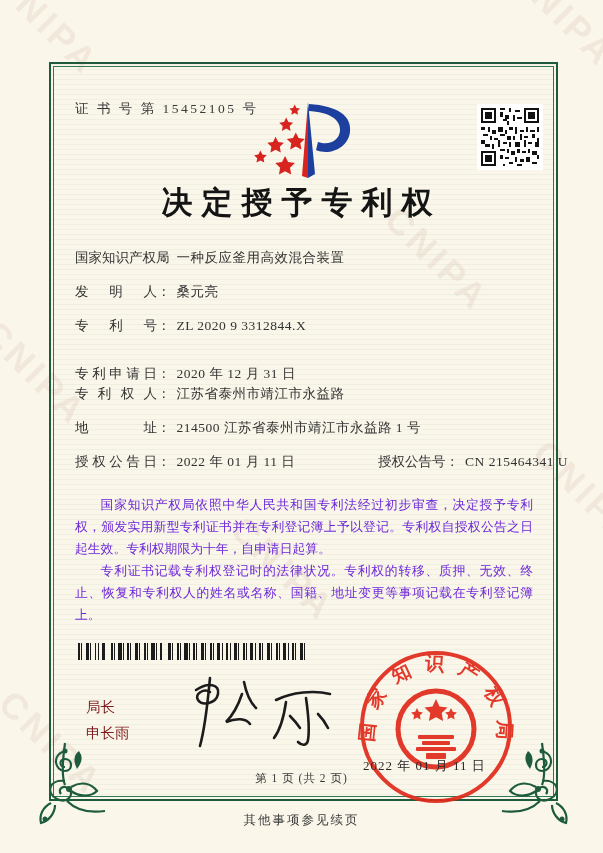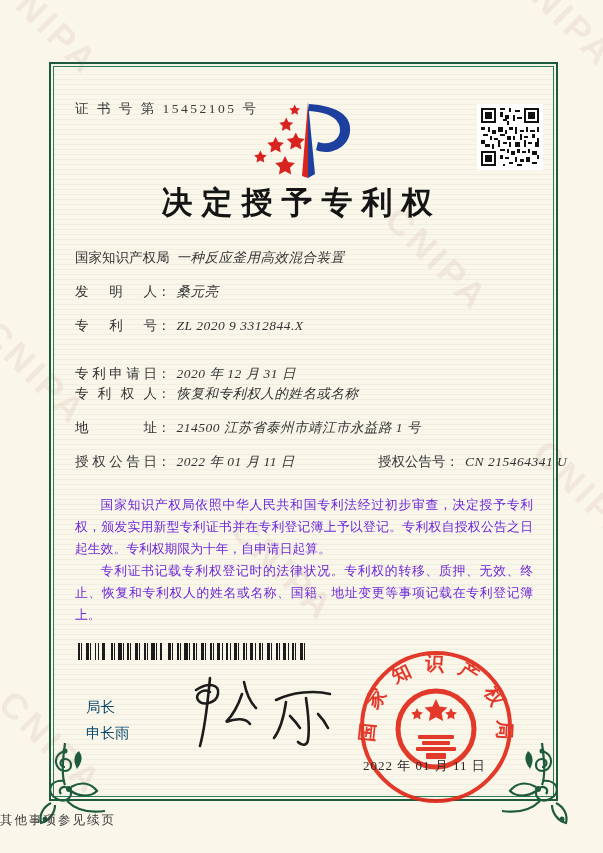--- a/index.html
+++ b/index.html
@@ -45,52 +45,52 @@
   }
   
   .fields{position:absolute;left:75px;top:249px;width:460px;font-size:13.5px;color:#333;}
   .frow{position:absolute;left:0;white-space:nowrap;}
   .flabel{
     display:inline-block;width:82px;
     text-align:justify;text-align-last:justify;text-justify:inter-character;
     vertical-align:top;
   }
   .fcolon{display:inline-block;margin-right:6px;}
-  .fvalue{letter-spacing:0.5px;font-style:italic;}
+  .fvalue{letter-spacing:0.5px;}
   .frow2-second{position:absolute;left:303px;top:0;}
   
   .body-text{
     position:absolute;left:75px;top:494px;width:458px;
     font-size:12.8px;line-height:1.72;color:#6d28d9;text-align:justify;
   }
   .body-text p{margin:0;text-indent:2em;}
   
   .barcode{
     position:absolute;left:78px;top:643px;width:228px;height:17px;
     background:repeating-linear-gradient(90deg,
       #1b1b1b 0 1.5px, transparent 1.5px 3px,
       #1b1b1b 3px 4px, transparent 4px 7.5px,
       #1b1b1b 7.5px 10.5px, transparent 10.5px 12px,
       #1b1b1b 12px 13px, transparent 13px 16.5px);
   }
   
-  .signer{position:absolute;left:86px;top:694px;font-size:14.5px;color:#0c4a6e;line-height:1.8;}
+  .signer{position:absolute;left:86px;top:694px;font-size:14.5px;color:#7f1d1d;line-height:1.8;}
   .signature{position:absolute;left:158px;top:672px;}
   
   .seal{position:absolute;left:356px;top:647px;width:160px;height:160px;}
   .seal-date{
     position:absolute;left:363px;top:757px;width:150px;
     font-size:13px;color:#2a2a2a;letter-spacing:1px;white-space:nowrap;
   }
   .page-num{
     position:absolute;left:0;top:771px;width:100%;text-align:center;
     font-size:11.5px;color:#3a3a3a;letter-spacing:1px;
   }
   .footer-note{
-    position:absolute;left:0;top:812px;width:100%;text-align:left;
+    position:absolute;left:0;top:812px;width:100%;text-align:center;
     font-size:12.5px;color:#3a3a3a;letter-spacing:2px;
   }
 </style>
 </head>
 <body>
 
 <div class="page">
 
   <div class="wm" style="left:-18px;top:2px">CNIPA</div>
   <div class="wm" style="left:498px;top:-6px">CNIPA</div>
@@ -232,21 +232,21 @@
     <div class="frow" style="top:34px">
       <span class="flabel">发明人</span><span class="fcolon">：</span><span class="fvalue">桑元亮</span>
     </div>
     <div class="frow" style="top:68px">
       <span class="flabel">专利号</span><span class="fcolon">：</span><span class="fvalue">ZL 2020 9 3312844.X</span>
     </div>
     <div class="frow" style="top:116px">
       <span class="flabel">专利申请日</span><span class="fcolon">：</span><span class="fvalue">2020 年 12 月 31 日</span>
     </div>
     <div class="frow" style="top:136px">
-      <span class="flabel">专利权人</span><span class="fcolon">：</span><span class="fvalue">恢复和专利权人的姓名或名称</span>
+      <span class="flabel">专利权人</span><span class="fcolon">：</span><span class="fvalue">江苏省泰州市靖江市永益路</span>
     </div>
     <div class="frow" style="top:170px">
       <span class="flabel">地址</span><span class="fcolon">：</span><span class="fvalue">214500 江苏省泰州市靖江市永益路 1 号</span>
     </div>
     <div class="frow" style="top:204px;width:460px">
       <span>
         <span class="flabel">授权公告日</span><span class="fcolon">：</span><span class="fvalue">2022 年 01 月 11 日</span>
       </span>
       <span class="frow2-second">
         <span>授权公告号</span><span class="fcolon">：</span><span class="fvalue">CN 215464341 U</span>
@@ -297,16 +297,17 @@
         <path d="M96,62 l1.8,3.8 4.1,0.6 -3,2.9 0.7,4.1 -3.6,-1.9 -3.6,1.9 0.7,-4.1 -3,-2.9 4.1,-0.6 z" transform="translate(-1,-1)"></path>
         <rect x="62" y="88" width="36" height="4" rx="1"></rect>
         <rect x="66" y="94" width="28" height="4" rx="1"></rect>
         <rect x="60" y="100" width="40" height="4" rx="1"></rect>
         <rect x="70" y="106" width="20" height="6" rx="1"></rect>
       </g>
     </g>
   </svg>
   <div class="seal-date">2022 年 01 月 11 日</div>
 
+  <div class="page-num">第 1 页 (共 2 页)</div>
 
   <div class="footer-note">其他事项参见续页</div>
 
 </div>
 
 </body></html>

